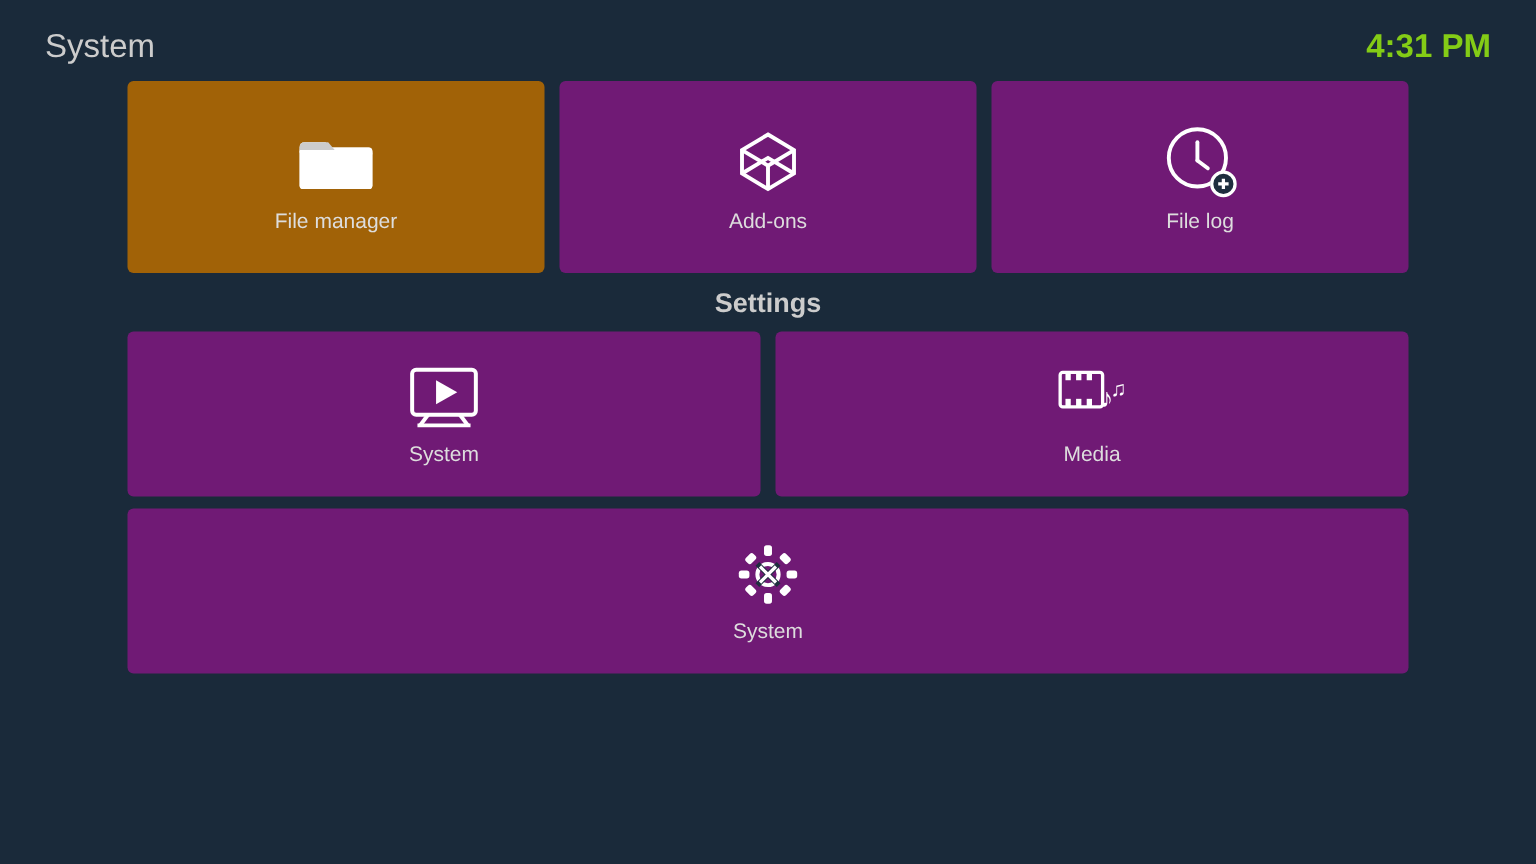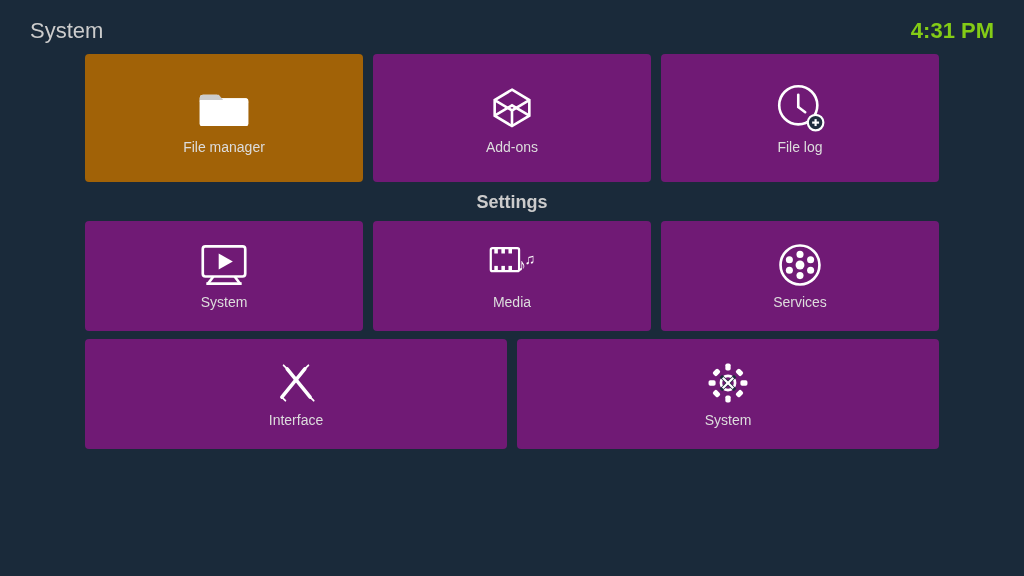--- a/index.html
+++ b/index.html
@@ -161,51 +161,26 @@
       <rect x="14" y="24" width="4" height="6" fill="white"></rect>
       <rect x="22" y="24" width="4" height="6" fill="white"></rect>
 
       <text x="32" y="30" font-size="20" fill="white">♪</text>
       <text x="40" y="22" font-size="16" fill="white">♫</text>
     </svg>
     <span class="tile-label">Media</span>
   </div>
 
 
-  <div class="tile settings-tile">
-    <svg class="icon-sm" viewBox="0 0 52 52" fill="white">
-      <circle cx="26" cy="26" r="22" fill="none" stroke="white" stroke-width="3"></circle>
-      <circle cx="26" cy="14" r="4" fill="white"></circle>
-      <circle cx="26" cy="38" r="4" fill="white"></circle>
-      <circle cx="14" cy="20" r="4" fill="white"></circle>
-      <circle cx="38" cy="20" r="4" fill="white"></circle>
-      <circle cx="14" cy="32" r="4" fill="white"></circle>
-      <circle cx="38" cy="32" r="4" fill="white"></circle>
-      <circle cx="26" cy="26" r="5" fill="white"></circle>
-    </svg>
-    <span class="tile-label">Services</span>
-  </div>
 
 </div>
 
 <div class="bottom-section">
 
 
-  <div class="tile settings-tile">
-    <svg class="icon-sm" viewBox="0 0 52 52" fill="white">
-
-      <line x1="10" y1="42" x2="36" y2="10" stroke="white" stroke-width="4" stroke-linecap="round"></line>
-      <line x1="10" y1="42" x2="14" y2="46" stroke="white" stroke-width="2" stroke-linecap="round"></line>
-      <line x1="36" y1="10" x2="40" y2="6" stroke="white" stroke-width="2" stroke-linecap="round"></line>
-      <line x1="16" y1="10" x2="42" y2="42" stroke="white" stroke-width="4" stroke-linecap="round"></line>
-      <line x1="16" y1="10" x2="12" y2="6" stroke="white" stroke-width="2" stroke-linecap="round"></line>
-      <line x1="42" y1="42" x2="46" y2="46" stroke="white" stroke-width="2" stroke-linecap="round"></line>
-    </svg>
-    <span class="tile-label">Interface</span>
-  </div>
 
 
   <div class="tile settings-tile">
     <svg class="icon-sm" viewBox="0 0 52 52" fill="white">
 
       <circle cx="26" cy="26" r="8" fill="none" stroke="white" stroke-width="3"></circle>
       <circle cx="26" cy="26" r="22" fill="none" stroke="white" stroke-width="0"></circle>
 
       <rect x="23" y="4" width="6" height="8" rx="2" fill="white"></rect>
       <rect x="23" y="40" width="6" height="8" rx="2" fill="white"></rect>

